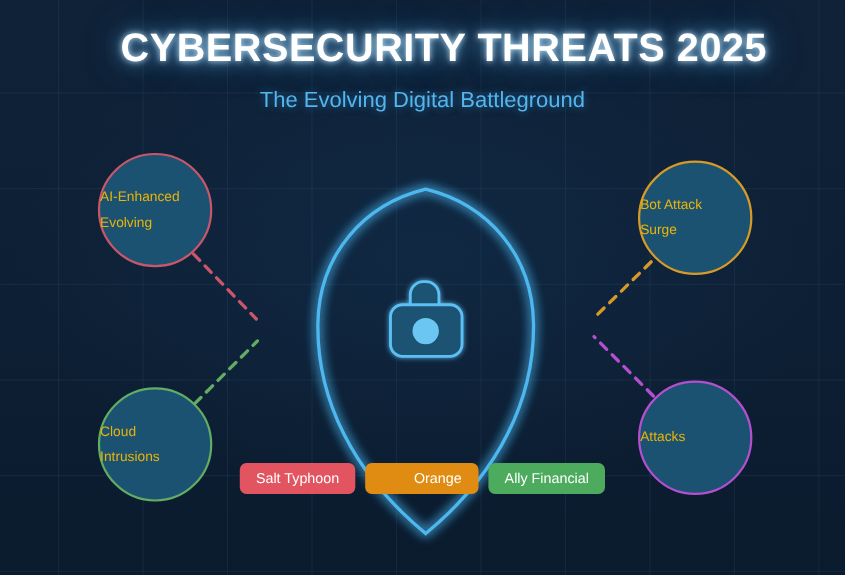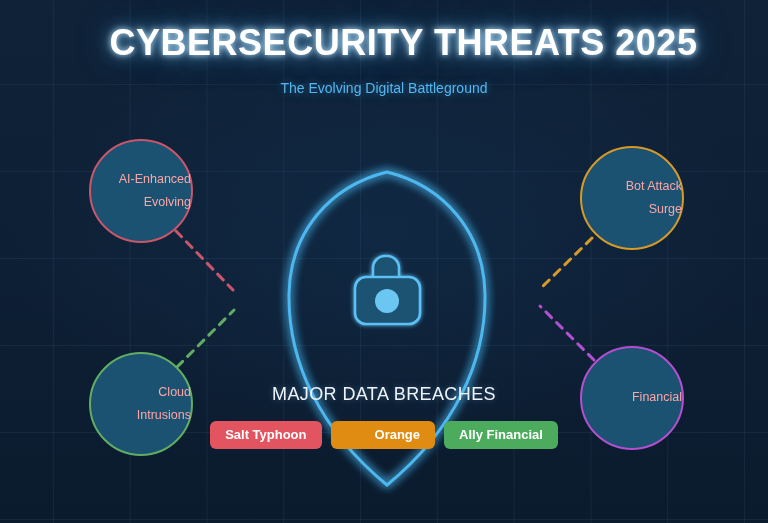--- a/index.html
+++ b/index.html
@@ -24,30 +24,30 @@
   }
 
   
   .title{
     position:absolute;left:0;right:0;top:22px;text-align:center;
     font-size:36px;font-weight:bold;letter-spacing:.5px;color:#ffffff;
     text-shadow:0 0 6px rgba(200,235,255,.95),0 0 16px rgba(120,200,255,.75),0 0 32px rgba(70,160,230,.5);
   }
   .subtitle{
     position:absolute;left:0;right:0;top:80px;text-align:center;
-    font-size:14px;color:#53b6ef;
+    font-size:20px;color:#53b6ef;
     text-shadow:0 0 8px rgba(60,160,230,.55);
   }
 
   
   .node{
     position:absolute;width:100px;height:100px;border-radius:50%;
     background:#1b5272;border:2px solid #888;
-    display:flex;flex-direction:column;align-items:flex-end;justify-content:center;
-    color:#fca5a5;font-size:12.5px;line-height:1.85;text-align:center;
+    display:flex;flex-direction:column;align-items:flex-start;justify-content:center;
+    color:#eab308;font-size:12.5px;line-height:1.85;text-align:center;
   }
   .node span{display:block;white-space:nowrap;}
   #node-ai     {left:89px; top:139px; border-color:#c9566a;}
   #node-cloud  {left:89px; top:352px; border-color:#62ad63;}
   #node-bot    {left:580px;top:146px; border-color:#d79a29;}
   #node-crit   {left:580px;top:346px; border-color:#b churches;}
   #node-crit   {border-color:#b44fd0;}
 
   
   .conn{position:absolute;left:0;top:0;width:768px;height:523px;pointer-events:none;}
@@ -59,21 +59,21 @@
   .lock-wrap{position:absolute;left:0;top:0;width:768px;height:523px;pointer-events:none;}
 
   
   .breach-head{
     position:absolute;left:0;right:0;top:384px;text-align:center;
     color:#eef4fa;font-size:18px;letter-spacing:.4px;
     text-shadow:0 0 6px rgba(140,200,245,.35);
   }
   .badges{
     position:absolute;left:0;right:0;top:421px;
-    display:flex;justify-content:center;gap:9px;font-weight:bold;
+    display:flex;justify-content:center;gap:9px;
   }
   .badge{
     border-radius:6px;color:#ffffff;font-size:13px;
     padding:7px 15px 8px;white-space:nowrap;line-height:1;
   }
 </style>
 </head>
 <body>
 
 <div id="stage">
@@ -133,23 +133,22 @@
     <span>Bot Attack</span>
     <span>Surge</span>
   </div>
 
   <div class="node" id="node-cloud" style="border-color: rgb(98, 173, 99); background: rgb(27, 82, 114);">
     <span>Cloud</span>
     <span>Intrusions</span>
   </div>
 
   <div class="node" id="node-crit" style="border-color: rgb(180, 79, 208); background: rgb(27, 82, 114);">
-    <span>Financial</span>
+    <span>Attacks</span>
   </div>
 
-  <div class="breach-head">MAJOR DATA BREACHES</div>
   <div class="badges">
     <div class="badge" style="background: rgb(226, 84, 95);">Salt Typhoon</div>
     <div class="badge" style="background: rgb(224, 140, 19); padding-left: 44px;">Orange</div>
     <div class="badge" style="background: rgb(76, 171, 92); text-align: center;">Ally Financial</div>
   </div>
 
 </div>
 
 </body></html>

